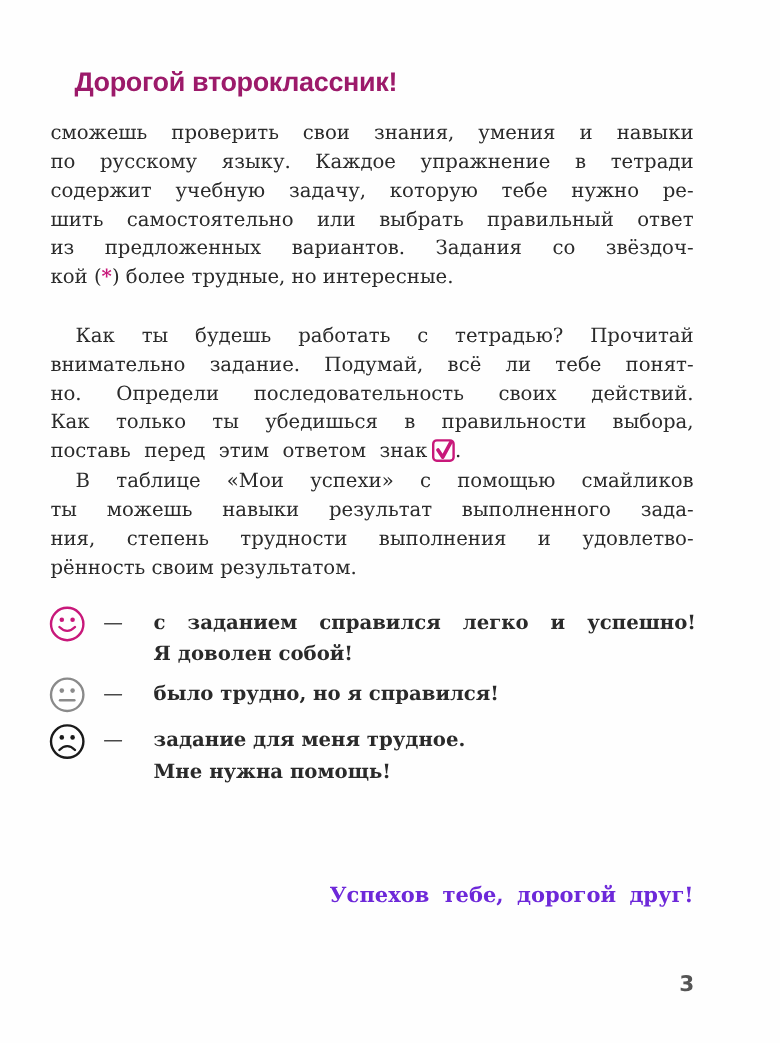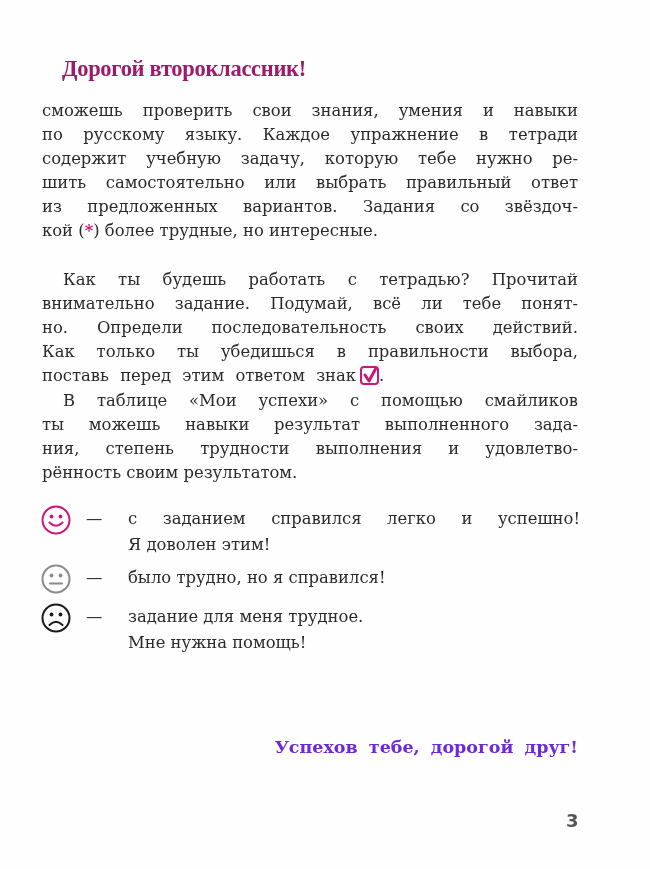--- a/index.html
+++ b/index.html
@@ -1,41 +1,41 @@
 <!DOCTYPE html>
 <html><head>
   <meta charset="utf-8">
   <style>
     html, body { margin: 0; padding: 0; background: #ffffff; }
     body { width: 650px; height: 869px; position: relative; overflow: hidden; }
     .page { position: absolute; left: 0; top: 0; width: 650px; height: 869px; background: #fefefe; }
     .title {
       position: absolute; left: 62px; top: 56px;
-      font-family: Liberation Serif, serif; font-weight: bold;
+      font-family: Liberation Sans, sans-serif; font-weight: bold;
       font-size: 22.5px; color: #9c1a6a; letter-spacing: -0.3px; white-space: nowrap;
     }
     .body-text {
       position: absolute; left: 42px; width: 536px;
       font-family: "DejaVu Serif", serif; font-size: 16.4px;
       color: #2a2a2a; line-height: 24px;
     }
     .line { display: block; text-align: justify; text-align-last: justify; white-space: nowrap; height: 24px; }
     .line.last { text-align-last: left; }
     .indent { padding-left: 21px; }
     .star { color: #c8187a; font-weight: bold; }
     .checkmark {
       display: inline-block; width: 19px; height: 19px; border: 2px solid #c8187a;
       border-radius: 4px; vertical-align: -4px; margin-left: 4px; position: relative; box-sizing: border-box;
     }
     .checkmark svg { position: absolute; left: 1px; top: -1px; }
     .legend-row { position: absolute; left: 40px; width: 540px; font-family: "DejaVu Serif", serif; font-size: 16.4px; color: #2a2a2a; line-height: 26px; }
     .legend-icon { position: absolute; left: 0; top: 2px; width: 32px; height: 32px; }
     .legend-dash { position: absolute; left: 46px; top: 4px; }
     .legend-text { position: absolute; left: 88px; width: 452px; }
-    .legend-text .line { height: 26px; }
+    .legend-text .line { height: 26px; font-weight: bold; }
     .wish {
       position: absolute; right: 72px; top: 737px;
       font-family: "DejaVu Serif", serif; font-weight: bold; font-size: 17.5px;
       color: #6d28d9; word-spacing: 5px; white-space: nowrap;
     }
     .page-number {
       position: absolute; left: 566px; top: 810px;
       font-family: "DejaVu Sans", sans-serif; font-weight: bold; font-size: 18px; color: #555555;
     }
   </style>
@@ -75,21 +75,21 @@
   <div class="legend-row" style="top:502px; height:56px;">
     <svg class="legend-icon" viewBox="0 0 32 32">
       <circle cx="16" cy="16" r="13.5" fill="none" stroke="#c8187a" stroke-width="2"></circle>
       <circle cx="11.5" cy="12.5" r="1.9" fill="#c8187a"></circle>
       <circle cx="20.5" cy="12.5" r="1.9" fill="#c8187a"></circle>
       <path d="M9.5 18.5 Q16 25 22.5 18.5" fill="none" stroke="#c8187a" stroke-width="2" stroke-linecap="round"></path>
     </svg>
     <span class="legend-dash">—</span>
     <div class="legend-text" style="top:4px;">
       <span class="line">с заданием справился легко и успешно!</span>
-      <span class="line last">Я доволен этим!</span>
+      <span class="line last">Я доволен собой!</span>
     </div>
   </div>
 
   <div class="legend-row" style="top:561px; height:34px;">
     <svg class="legend-icon" viewBox="0 0 32 32">
       <circle cx="16" cy="16" r="13.5" fill="none" stroke="#8a8a8a" stroke-width="2"></circle>
       <circle cx="11.5" cy="12.5" r="1.9" fill="#8a8a8a"></circle>
       <circle cx="20.5" cy="12.5" r="1.9" fill="#8a8a8a"></circle>
       <line x1="10" y1="20.5" x2="22" y2="20.5" stroke="#8a8a8a" stroke-width="2" stroke-linecap="round"></line>
     </svg>

